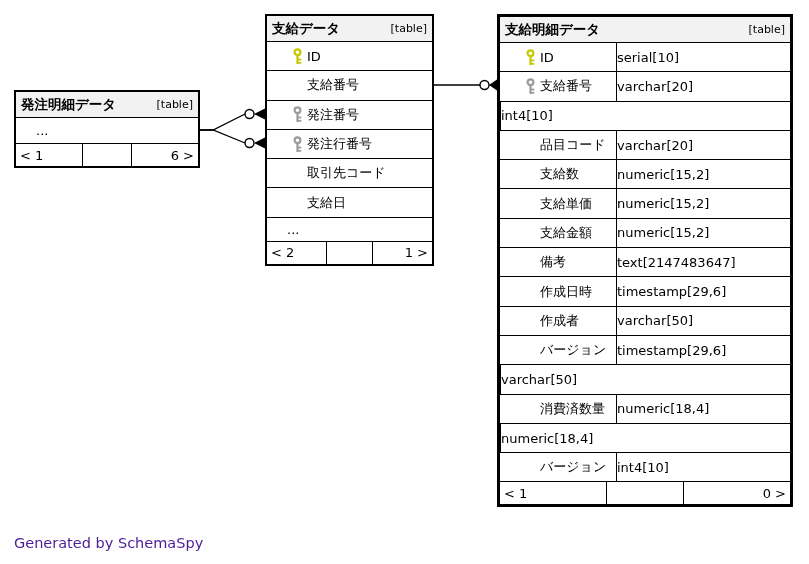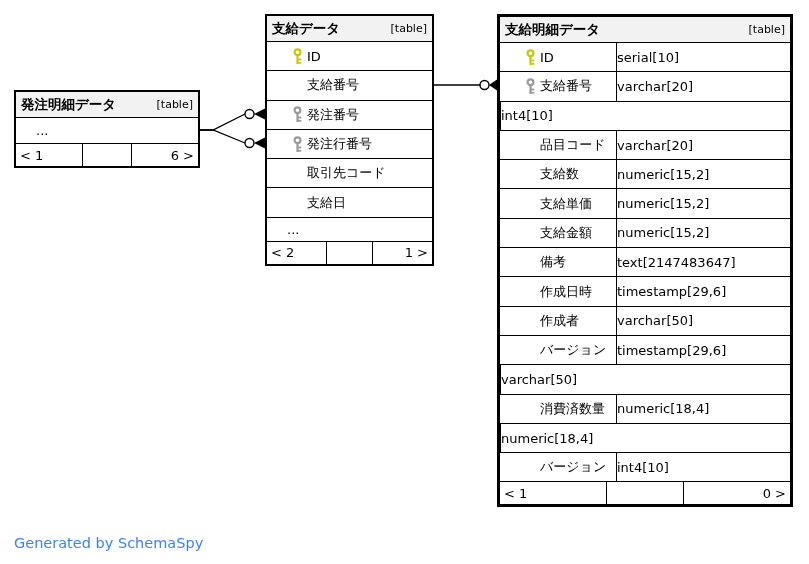--- a/index.html
+++ b/index.html
@@ -34,21 +34,21 @@
     width:174px; flex:none; border-left:1px solid #000;
     display:flex; align-items:center; box-sizing:border-box;
     white-space:nowrap;
   }
   .tbl-footer { display:flex; height:22px; align-items:stretch; box-sizing:border-box; }
   .tbl-footer .fcell { display:flex; align-items:center; box-sizing:border-box; padding:0 4px; }
   .tbl-footer .f-left  { flex:37; justify-content:flex-start; }
   .tbl-footer .f-mid   { flex:26; border-left:1px solid #000; }
   .tbl-footer .f-right { flex:37; border-left:1px solid #000; justify-content:flex-end; }
   .gen-note {
-    position:absolute; left:14px; top:535px; font-size:14.5px; color:#3b82f6;
+    position:absolute; left:14px; top:535px; font-size:14.5px; color:#4c1d95;
   }
 </style>
 </head>
 <body>
 
 <div class="canvas">
 
   <svg class="connectors" width="809" height="564" aria-hidden="true">
 
     <path d="M200,130 L213,130 L245,114" fill="none" stroke="#000" stroke-width="1.3"></path>

